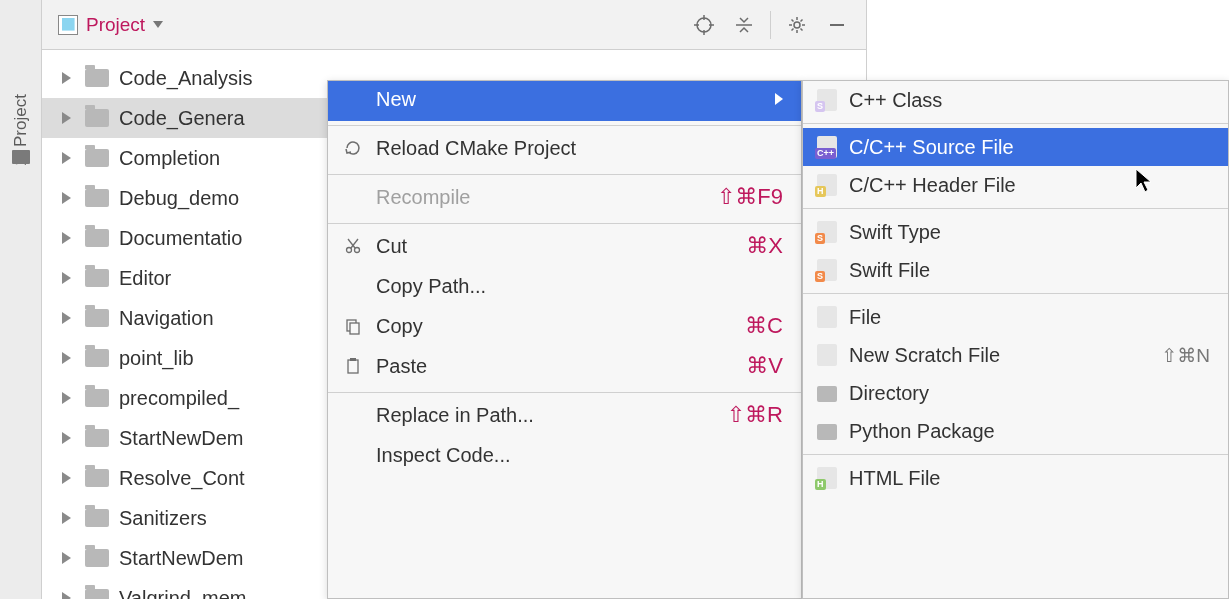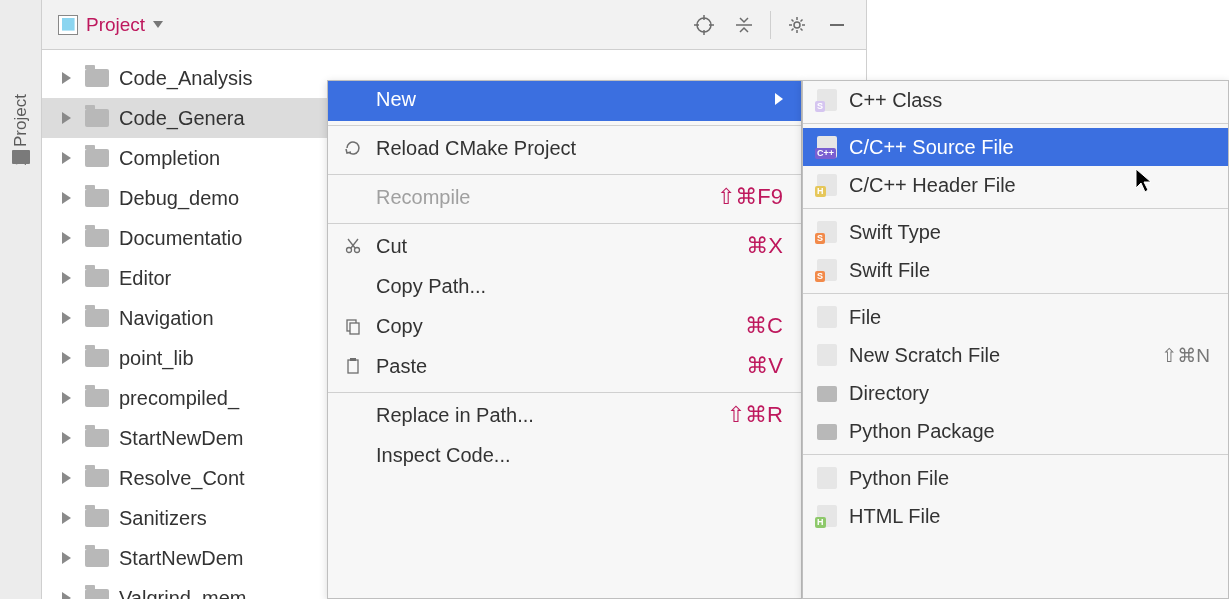--- a/index.html
+++ b/index.html
@@ -419,26 +419,20 @@
     <div class="sub-item">
       <span class="file-icon">
         <span class="fi-box fold"></span>
       </span>
       <span class="sub-label">Python Package</span>
     </div>
     <div class="menu-sep"></div>
     <div class="sub-item">
       <span class="file-icon">
         <span class="fi-box"></span>
-      </span>
-      <span class="sub-label">Python File</span>
-    </div>
-    <div class="sub-item">
-      <span class="file-icon">
-        <span class="fi-box"></span>
         <span class="fi-badge" style="background:#8ec96b">H</span>
       </span>
       <span class="sub-label">HTML File</span>
     </div>
   </div>
 
 <div class="cursor">
   <svg width="20" height="26" viewBox="0 0 20 26">
       <path d="M1 1 L1 20 L6 15 L10 24 L13 22 L9 14 L16 14 Z" fill="#000" stroke="#fff" stroke-width="1"></path>
     </svg>

